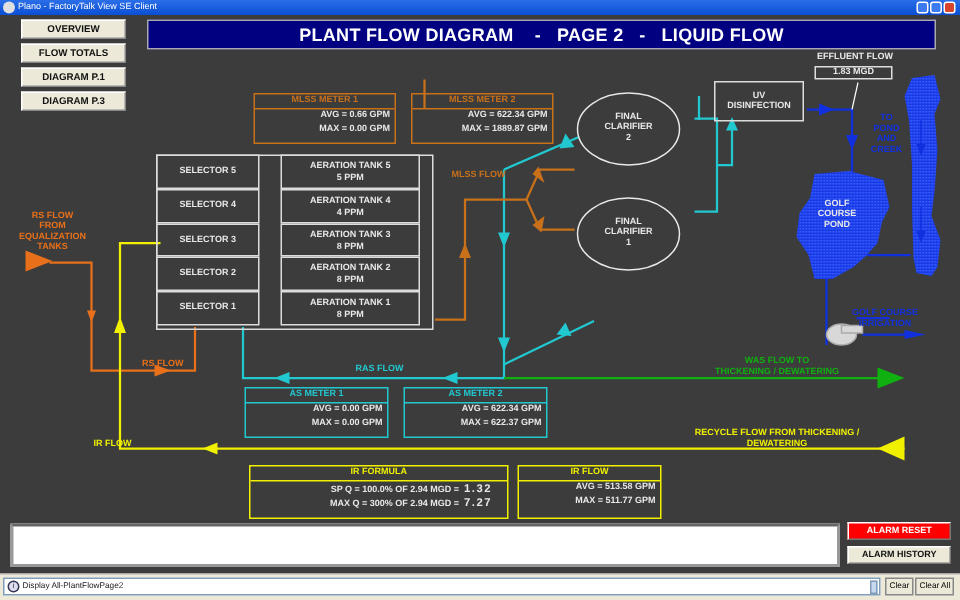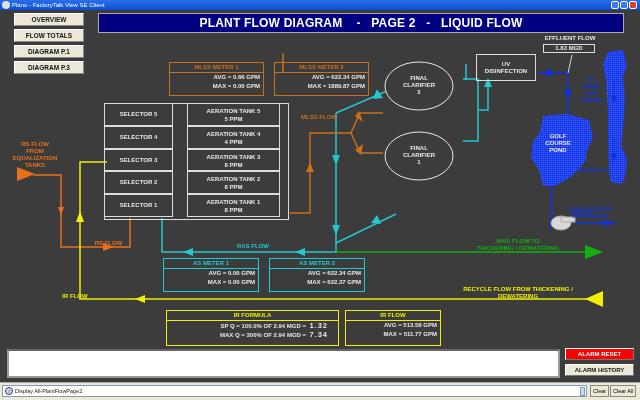--- a/index.html
+++ b/index.html
@@ -214,21 +214,21 @@
     </div>
     <div class="meter" style="left:266px;top:248px;width:96px;height:34px;border:1px solid #22c8d0;">
       <div class="hd" style="color:#22c8d0;border-color:#22c8d0">AS METER 2</div>
       <div class="row">AVG  = 622.34 GPM</div>
       <div class="row">MAX  =  622.37 GPM</div>
     </div>
 
     <div class="meter" style="left:163px;top:300px;width:173px;height:36px;border:1px solid #f0f000;">
       <div class="hd" style="color:#f0f000;border-color:#f0f000">IR FORMULA</div>
       <div class="row" style="padding-right:10px"><span>SP  Q = 100.0% OF 2.94 MGD =</span>&nbsp;&nbsp;<span style="font-size:7.5px;letter-spacing:1px">1.32</span></div>
-      <div class="row" style="padding-right:10px"><span>MAX Q = 300% OF 2.94 MGD =</span>&nbsp;&nbsp;<span style="font-size:7.5px;letter-spacing:1px">7.34</span></div>
+      <div class="row" style="padding-right:10px"><span>MAX Q = 300% OF 2.94 MGD =</span>&nbsp;&nbsp;<span style="font-size:7.5px;letter-spacing:1px">7.27</span></div>
     </div>
     <div class="meter" style="left:342px;top:300px;width:96px;height:36px;border:1px solid #f0f000;">
       <div class="hd" style="color:#f0f000;border-color:#f0f000">IR FLOW</div>
       <div class="row">AVG  = 513.58 GPM</div>
       <div class="row">MAX  = 511.77 GPM</div>
     </div>
   </div>
 
   <div id="alarm-area">
     <div id="alarm-list"></div>

